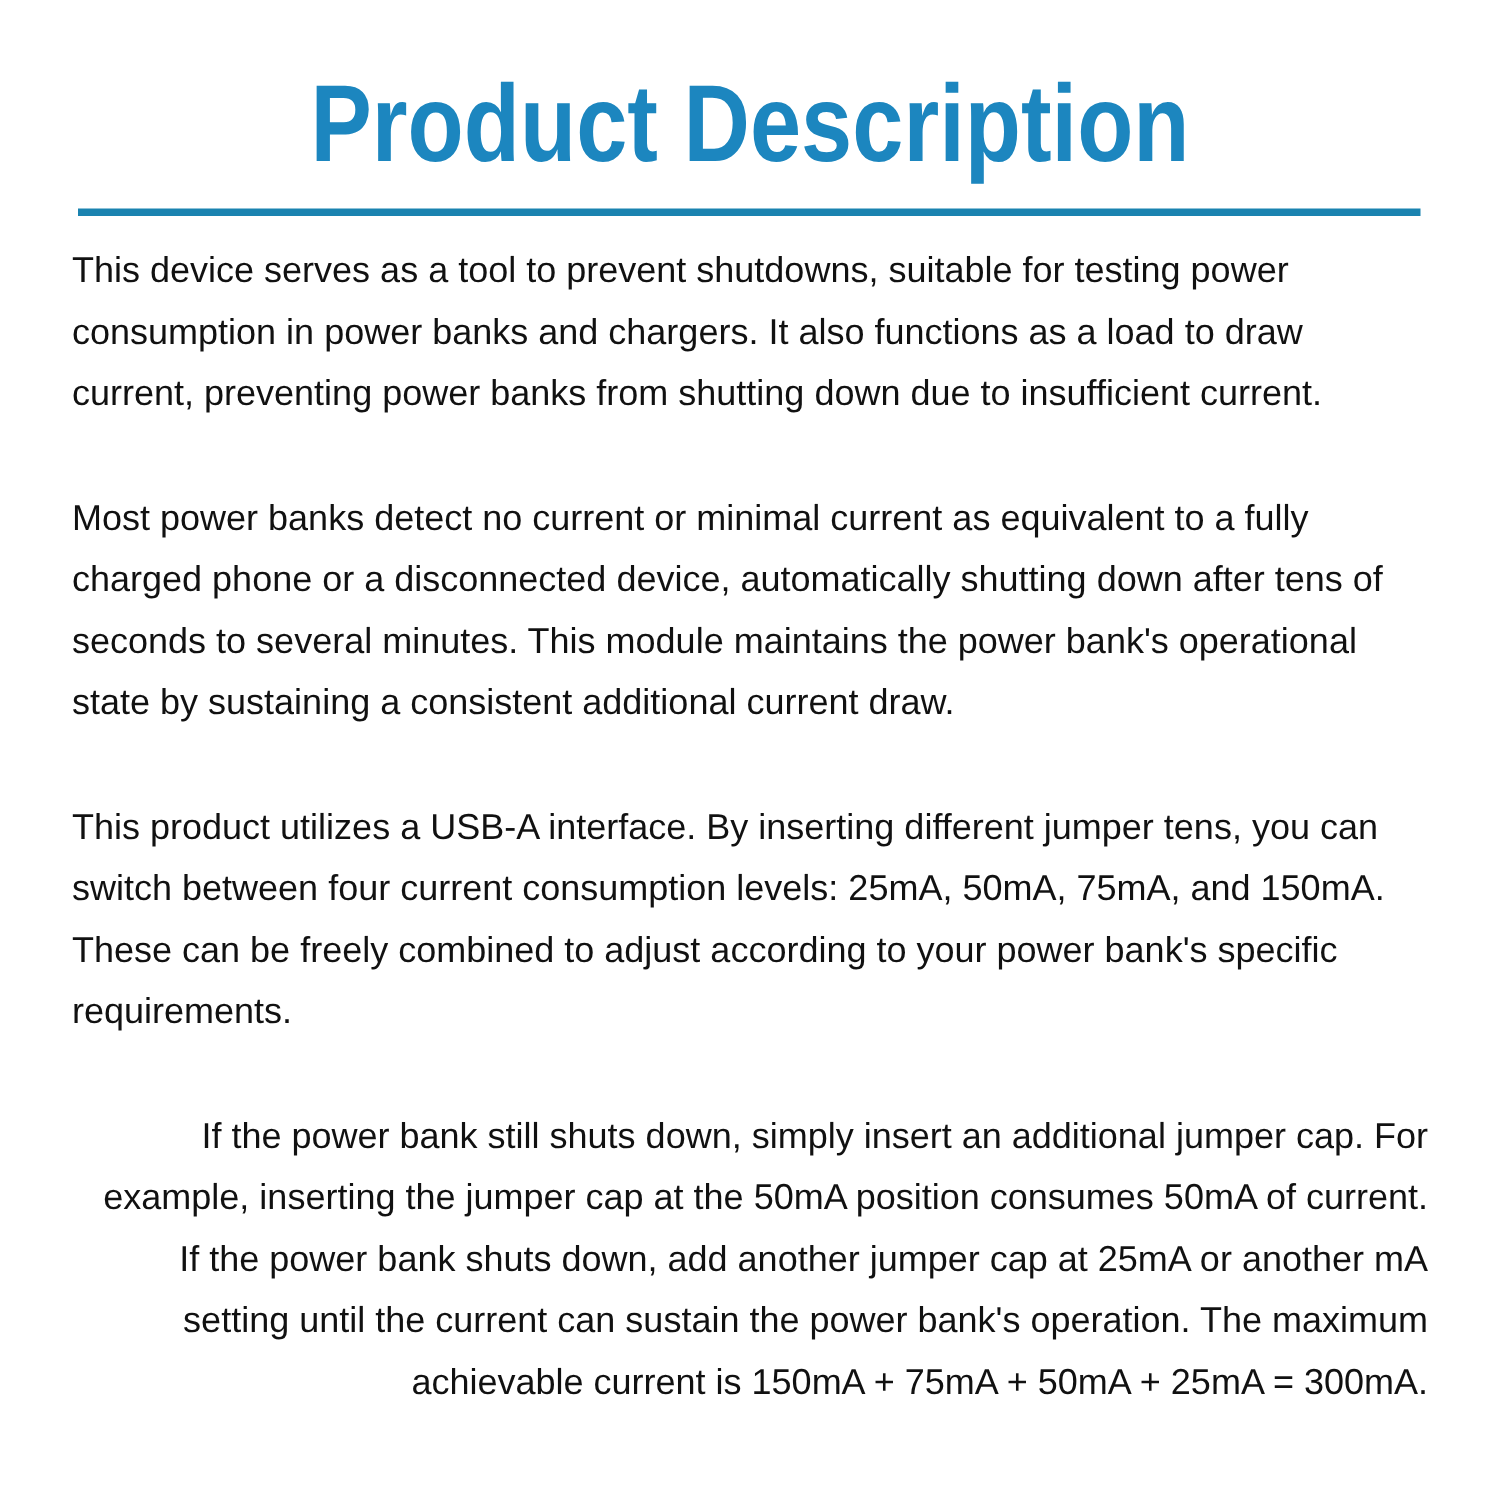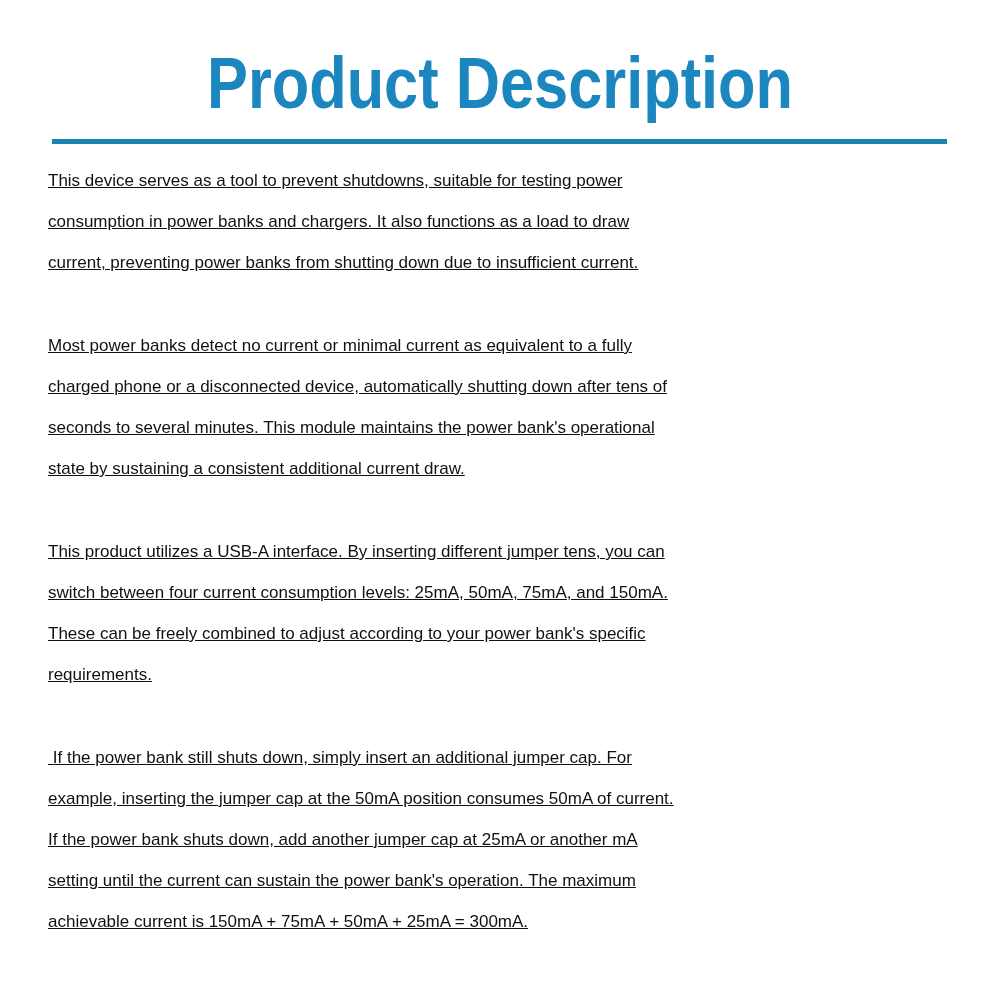--- a/index.html
+++ b/index.html
@@ -29,31 +29,31 @@
     transform-origin: 50% 50%;
     white-space: nowrap;
   }
   .divider {
     margin: 20px 0 0 52px;
     width: 895px;
     height: 5px;
   }
   .content {
     margin: 16px 48px 0 48px;
-    font-size: 17px;
+    font-size: 24px;
     line-height: 41px;
     color: #111111;
-    text-decoration: underline;
   }
   .content p {
     margin: 0 0 42px 0;
     white-space: pre-wrap;
   }
   .content p:last-child {
     margin-bottom: 0;
+    text-align: right;
   }
 </style>
 </head>
 <body>
 
 <div class="page">
   <h1 class="title" style="color: rgb(28, 134, 191);">Product Description</h1>
   <div class="divider" style="background: rgb(26, 131, 176);"></div>
   <div class="content" style="color: rgb(17, 17, 17);">
       <p>This device serves as a tool to prevent shutdowns, suitable for testing power

